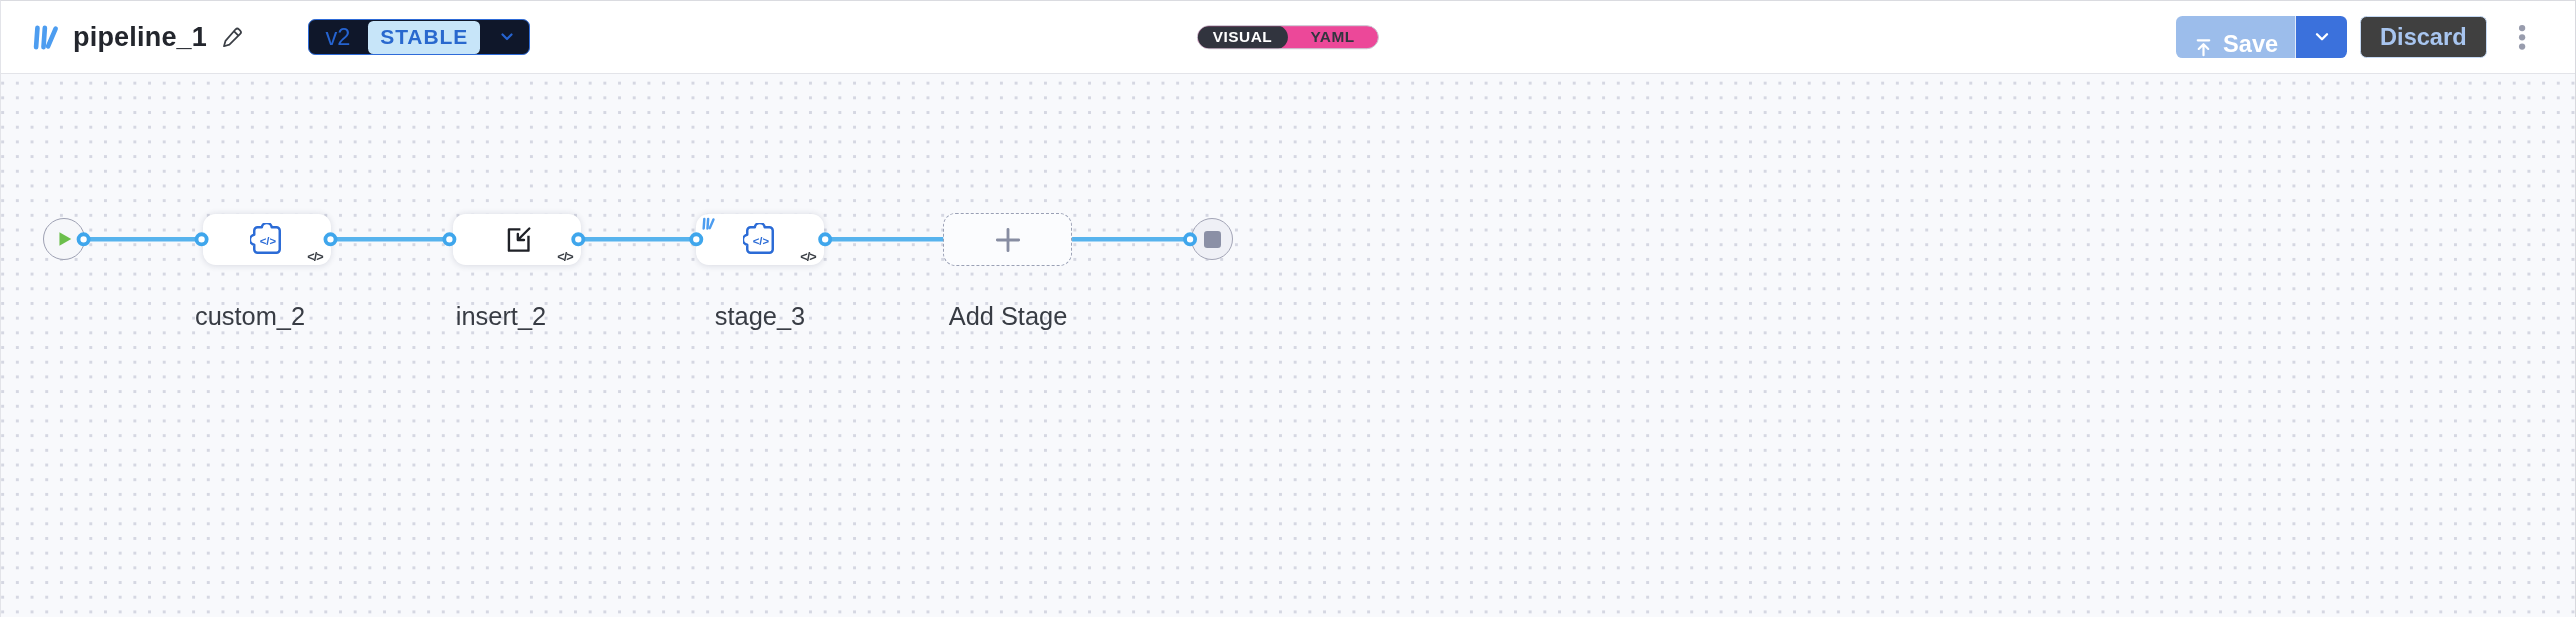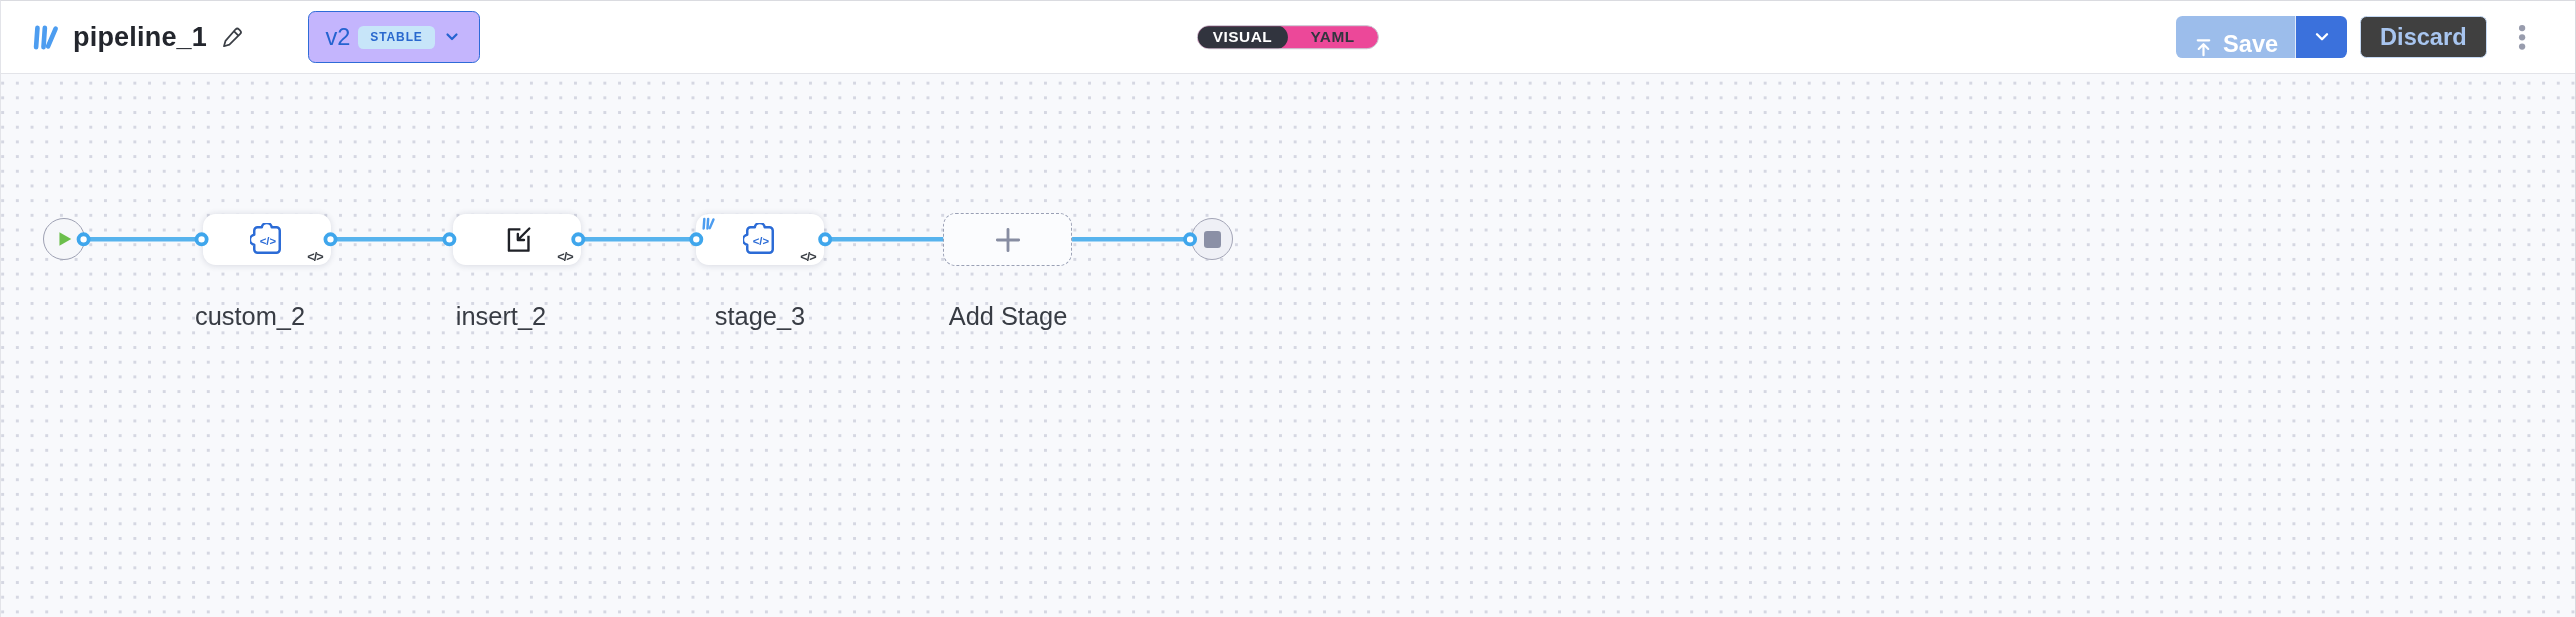--- a/index.html
+++ b/index.html
@@ -5,23 +5,23 @@
   * { box-sizing: border-box; margin: 0; padding: 0; }
   html,body { width: 2576px; height: 617px; font-family: "Liberation Sans", sans-serif; background:#fff; }
   .page { width: 2576px; height: 617px; border-top:0.9px solid #DADBE0; border-left:0.9px solid #E3E4E9; border-right:0.9px solid #D8D9DE; overflow:hidden; }
 
   
   .header { height: 73px; background:#fff; border-bottom:0.9px solid #E3E4E9; display:flex; align-items:center; position:relative; }
   .h-left { display:flex; align-items:center; padding-left:30px; }
   .logo { width:31px; height:33px; flex:0 0 auto; }
   .title { font-size:27px; font-weight:bold; color:#23262D; margin-left:11px; letter-spacing:0.2px; }
   .pencil-btn { background:none; border:none; margin-left:12.7px; cursor:pointer; display:flex; align-items:center; }
-  .version-btn { margin-left:64px; height:52px; min-width:172px; display:flex; align-items:center; gap:8px; padding:0 12.7px 0 16.3px; background:#c4b5fd; border:1.4px solid #2E6BD8; border-radius:7.3px; cursor:pointer; }
+  .version-btn { margin-left:64px; height:36px; min-width:172px; display:flex; align-items:center; gap:18px; padding:0 12.7px 0 16.3px; background:#0f172a; border:1.4px solid #2E6BD8; border-radius:7.3px; cursor:pointer; }
   .version-label { font-size:23.6px; color:#2563D0; }
-  .version-badge { background:#C7E5F9; color:#2968CE; font-size:12px; font-weight:bold; letter-spacing:0.9px; padding:4.5px 11.8px; border-radius:5.4px; }
+  .version-badge { background:#C7E5F9; color:#2968CE; font-size:21px; font-weight:bold; letter-spacing:0.9px; padding:4.5px 11.8px; border-radius:5.4px; }
 
   .h-center { position:absolute; left:50%; top:50%; transform:translate(-50%,-50%); }
   .toggle { display:flex; height:23.6px; border:0.9px solid #C8CAD3; border-radius:12.7px; background:#ec4899; overflow:hidden; }
   .toggle .seg { width:91px; height:23.6px; border:none; background:transparent; font-size:15.4px; font-weight:bold; letter-spacing:0.5px; color:#32353F; cursor:pointer; font-family:inherit; display:flex; align-items:center; justify-content:center; margin:-0.9px 0 0 -0.9px; padding-top:0.9px; }
   .toggle .seg.active { background:#31343E; color:#fff; border-radius:12.7px; }
 
   .h-right { margin-left:auto; display:flex; align-items:center; padding-right:41px; }
   .save-split { display:flex; height:42px; border-radius:6.4px; overflow:hidden; }
   .save-main { width:119px; background:#9CBDEB; border:none; color:#fff; font-size:23.6px; font-weight:bold; font-family:inherit; display:flex; align-items:flex-end; justify-content:center; gap:9px; cursor:default; }
   .save-caret { width:52px; background:#3B71DC; border:none; border-left:1.4px solid rgba(255,255,255,0.85); display:flex; align-items:center; justify-content:center; cursor:pointer; }

